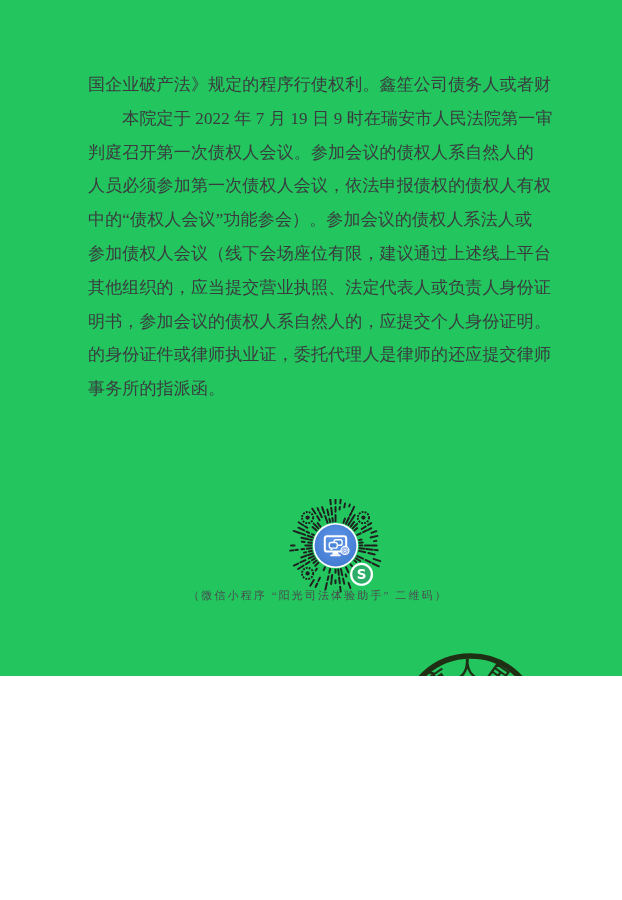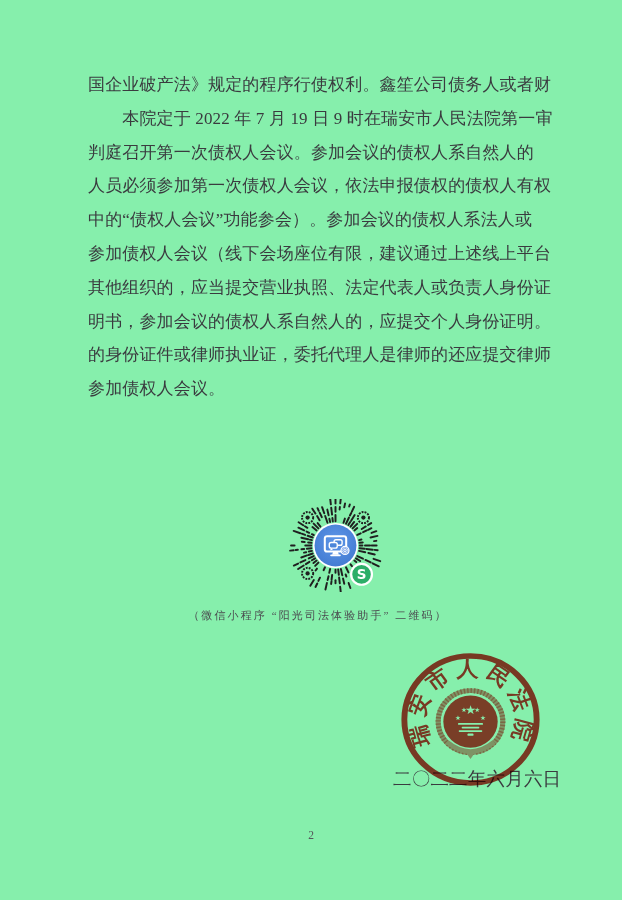--- a/index.html
+++ b/index.html
@@ -1,28 +1,28 @@
 <!DOCTYPE html>
 <html><head>
 <meta charset="utf-8">
 <style>
   html,body{margin:0;padding:0;background:#ffffff;}
   .page{
-    position:relative;width:622px;height:900px;background:#86efac;
+    position:relative;width:622px;height:676px;background:#22c55e;
     font-family:"Liberation Serif","DejaVu Serif",serif;color:#35363a;overflow:hidden;
   }
   .body-text{position:absolute;left:88px;top:68px;width:472px;}
   .body-text .line{
     font-size:17px;line-height:33.8px;letter-spacing:0.15px;white-space:pre;
     color:#3a3b3f;
   }
   .qr{position:absolute;left:289px;top:499px;width:93px;height:93px;}
   .qr .ticks line{stroke:#1f1f1f;stroke-width:2.1;stroke-linecap:round;}
   .qr-caption{
-    position:absolute;left:88px;top:608px;width:460px;text-align:center;
+    position:absolute;left:88px;top:588px;width:460px;text-align:center;
     font-size:11px;letter-spacing:2.1px;color:#4a4b4f;white-space:pre;
   }
   .date{
     position:absolute;left:393px;top:766px;font-size:18.5px;letter-spacing:0.2px;color:#3a3b3f;
     white-space:pre;
   }
   .seal{
     position:absolute;left:397px;top:649px;width:147px;height:141px;
     mix-blend-mode:multiply;opacity:.95;
   }
@@ -43,21 +43,21 @@
 
   <div class="line">国企业破产法》规定的程序行使权利。鑫笙公司债务人或者财</div>
       <div class="line">　　本院定于 2022 年 7 月 19 日 9 时在瑞安市人民法院第一审</div>
       <div class="line">判庭召开第一次债权人会议。参加会议的债权人系自然人的</div>
       <div class="line">人员必须参加第一次债权人会议，依法申报债权的债权人有权</div>
       <div class="line">中的“债权人会议”功能参会）。参加会议的债权人系法人或</div>
       <div class="line">参加债权人会议（线下会场座位有限，建议通过上述线上平台</div>
       <div class="line">其他组织的，应当提交营业执照、法定代表人或负责人身份证</div>
       <div class="line">明书，参加会议的债权人系自然人的，应提交个人身份证明。</div>
       <div class="line">的身份证件或律师执业证，委托代理人是律师的还应提交律师</div>
-      <div class="line">参加债权人会议。</div>
+      <div class="line">事务所的指派函。</div>
     </div>
 
   <svg class="qr" viewBox="0 0 100 100" xmlns="http://www.w3.org/2000/svg">
     <defs>
       <radialGradient id="blueGrad" cx="50%" cy="40%" r="70%">
         <stop offset="0%" stop-color="#5f97e8"></stop>
         <stop offset="100%" stop-color="#3f77cf"></stop>
       </radialGradient>
     </defs>
     <g id="qr-ticks" class="ticks">

